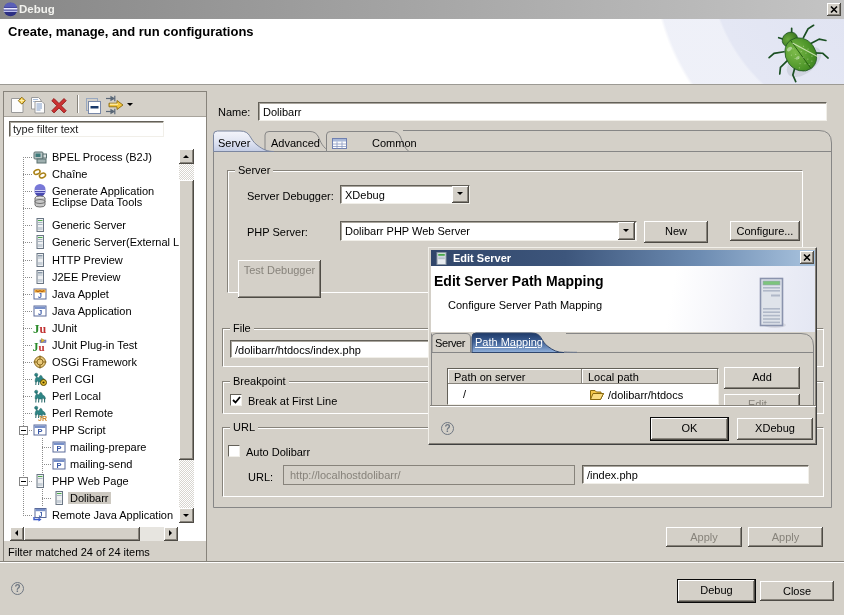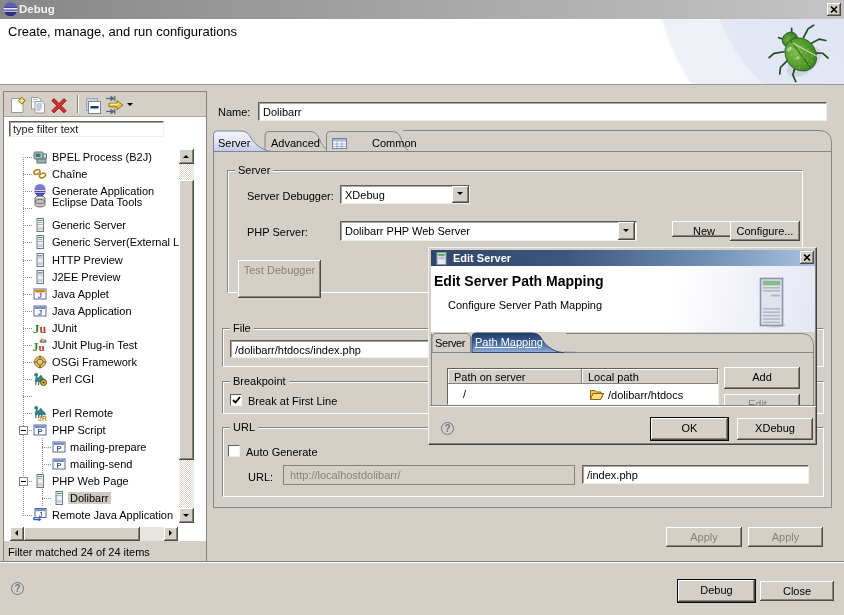--- a/index.html
+++ b/index.html
@@ -35,21 +35,21 @@
 </div>
 <div class="abs" style="left:19px;top:3px;font-weight:bold;font-size:11.5px;color:#f2f2ee">Debug</div>
 <div class="abs btn" style="left:827px;top:3px;width:14px;height:13px">
     <svg width="14" height="13" viewBox="0 0 14 13">
       <path d="M4 3.5 L10 9.5 M10 3.5 L4 9.5" stroke="#000" stroke-width="1.6"></path>
     </svg>
   </div>
 
 <div class="abs" style="left:0;top:19px;width:844px;height:66px;background:radial-gradient(circle 250px at 880px -60px, #dfe2f1 0%, #e4e7f4 68%, rgba(255,255,255,0) 69%),radial-gradient(circle 330px at 880px -60px, rgba(228,231,244,0.6) 68%, rgba(255,255,255,0) 69%),#ffffff"></div>
 <div class="abs" style="left:0;top:84px;width:844px;height:1px;background:#9c9a94"></div>
-<div class="abs" style="left:8px;top:24px;font-weight:normal;font-size:13px">Create, manage, and run configurations</div>
+<div class="abs" style="left:8px;top:24px;font-weight:bold;font-size:13px">Create, manage, and run configurations</div>
 <div class="abs" id="bug" style="left:756px;top:22px;width:86px;height:62px">
     <svg width="86" height="62" viewBox="0 0 86 62">
 <defs>
 <radialGradient id="bodyg" cx="0.38" cy="0.35" r="0.95">
           <stop offset="0" stop-color="#7cba4a"></stop>
           <stop offset="0.55" stop-color="#4c9428"></stop>
           <stop offset="1" stop-color="#2a6a16"></stop>
         </radialGradient>
 <radialGradient id="headg" cx="0.4" cy="0.4" r="0.9">
           <stop offset="0" stop-color="#69aa3c"></stop>
@@ -330,20 +330,32 @@
             <circle cx="4.2" cy="3.8" r="1.6"></circle>
             <path d="M4.5 4.5 C5 6 5.5 6.5 7 7 L7.5 5.5 C8 4 9.5 4 10 5.5 L10.5 7 C12.5 7.5 13.5 9 13.3 11 L11.8 11 L11.3 9.5 L10.3 11 L6.3 11 L5.8 9.5 L4.8 11 L3.3 11 C3 9 3.3 7.5 4.5 6 Z"></path>
             <path d="M4 11 L3.8 14 M6.8 11 L6.6 14 M10 11 L9.8 14" stroke-width="1"></path>
           </g>
           <circle cx="11.5" cy="11.5" r="3" fill="#e8c030" stroke="#5a4a00"></circle>
           <circle cx="11.5" cy="11.5" r="1.1" fill="#3a3000"></circle>
         </svg>
       </span>
       <span class="lb">Perl CGI</span>
     </div>
+<div class="trow" style="top:240px">
+      <span class="ic">
+        <svg width="16" height="16" viewBox="0 0 16 16">
+          <g fill="#2e8585" stroke="#1c6060" stroke-width="0.5">
+            <circle cx="4.2" cy="3.8" r="1.6"></circle>
+            <path d="M4.5 4.5 C5 6 5.5 6.5 7 7 L7.5 5.5 C8 4 9.5 4 10 5.5 L10.5 7 C12.5 7.5 13.5 9 13.3 11 L11.8 11 L11.3 9.5 L10.3 11 L6.3 11 L5.8 9.5 L4.8 11 L3.3 11 C3 9 3.3 7.5 4.5 6 Z"></path>
+            <path d="M4 11 L3.8 14.5 M6.8 11 L6.6 14.5 M10 11 L9.8 14.5 M12.6 11 L12.6 14.5" stroke-width="1"></path>
+          </g>
+        </svg>
+      </span>
+      <span class="lb">Perl Local</span>
+    </div>
 <div class="trow" style="top:257px">
       <span class="ic">
         <svg width="16" height="16" viewBox="0 0 16 16">
           <g fill="#2e8585" stroke="#1c6060" stroke-width="0.5">
             <circle cx="4.2" cy="2.8" r="1.6"></circle>
             <path d="M4.5 3.5 C5 5 5.5 5.5 7 6 L7.5 4.5 C8 3 9.5 3 10 4.5 L10.5 6 C12.5 6.5 13.5 8 13.3 10 L11.8 10 L11.3 8.5 L10.3 10 L6.3 10 L5.8 8.5 L4.8 10 L3.3 10 C3 8 3.3 6.5 4.5 5 Z"></path>
             <path d="M4 10 L3.8 13 M6.8 10 L6.6 13 M10 10 L9.8 13" stroke-width="1"></path>
           </g>
           <text x="6" y="16" font-size="7" font-weight="bold" fill="#d08828" font-family="Liberation Sans">JR</text>
         </svg>
@@ -474,21 +486,21 @@
 <div class="abs" style="left:247px;top:190px">Server Debugger:</div>
 <div class="abs sunken" style="left:340px;top:185px;width:130px;height:19px"></div>
 <div class="abs" style="left:345px;top:189px">XDebug</div>
 <div class="abs btn" style="left:452px;top:186px;width:17px;height:17px"></div>
 <div class="abs" style="left:457px;top:192px;width:0;height:0;border:3.5px solid transparent;border-top-color:#000;border-bottom:none"></div>
 <div class="abs" style="left:247px;top:226px">PHP Server:</div>
 <div class="abs sunken" style="left:340px;top:221px;width:297px;height:20px"></div>
 <div class="abs" style="left:345px;top:225px">Dolibarr PHP Web Server</div>
 <div class="abs btn" style="left:618px;top:222px;width:17px;height:18px"></div>
 <div class="abs" style="left:623px;top:229px;width:0;height:0;border:3.5px solid transparent;border-top-color:#000;border-bottom:none"></div>
-<div class="abs btn" style="left:672px;top:221px;width:64px;height:16px">New</div>
+<div class="abs btn" style="left:644px;top:221px;width:64px;height:22px">New</div>
 <div class="abs btn" style="left:730px;top:221px;width:70px;height:20px">Configure...</div>
 <div class="abs btn dis" style="left:238px;top:260px;width:83px;height:38px;line-height:21px">Test Debugger</div>
 
 <div class="abs group" style="left:222px;top:328px;width:602px;height:39px">
     <span class="grouplab">File</span>
   </div>
 <div class="abs sunken" style="left:230px;top:340px;width:580px;height:18px"></div>
 <div class="abs" style="left:235px;top:344px">/dolibarr/htdocs/index.php</div>
 
 <div class="abs group" style="left:222px;top:381px;width:602px;height:33px">
@@ -497,21 +509,21 @@
 <div class="abs cb" style="left:230px;top:394px"></div>
 <svg class="abs" style="left:232px;top:396px" width="9" height="9" viewBox="0 0 9 9">
     <path d="M1 4 L3.5 6.5 L8 1" stroke="#000" stroke-width="1.8" fill="none"></path>
   </svg>
 <div class="abs" style="left:248px;top:395px">Break at First Line</div>
 
 <div class="abs group" style="left:222px;top:427px;width:602px;height:70px">
     <span class="grouplab">URL</span>
   </div>
 <div class="abs cb" style="left:228px;top:445px"></div>
-<div class="abs" style="left:246px;top:446px">Auto Generate</div>
+<div class="abs" style="left:246px;top:446px">Auto Dolibarr</div>
 <div class="abs" style="left:248px;top:471px">URL:</div>
 <div class="abs flatfield" style="left:283px;top:465px;width:292px;height:20px"></div>
 <div class="abs dis" style="left:290px;top:469px">http://localhostdolibarr/</div>
 <div class="abs sunken" style="left:582px;top:465px;width:227px;height:19px"></div>
 <div class="abs" style="left:587px;top:469px">/index.php</div>
 
 <div class="abs btn dis" style="left:666px;top:527px;width:76px;height:20px">Apply</div>
 <div class="abs btn dis" style="left:748px;top:527px;width:75px;height:20px">Apply</div>
 
 <div class="abs" style="left:0;top:561px;width:844px;height:1px;background:#87837b"></div>

